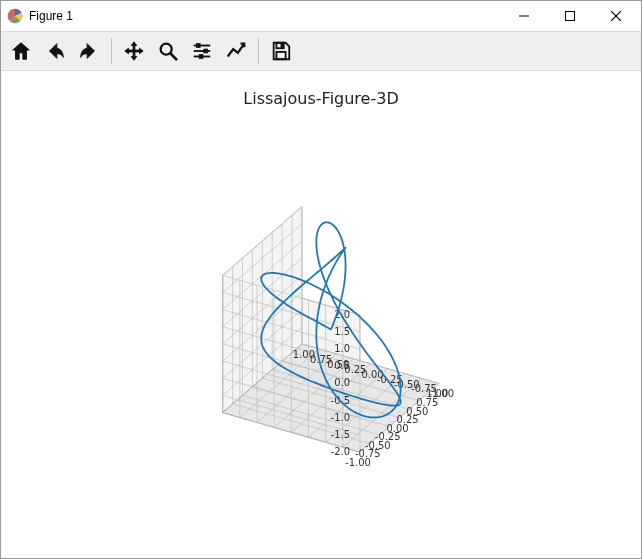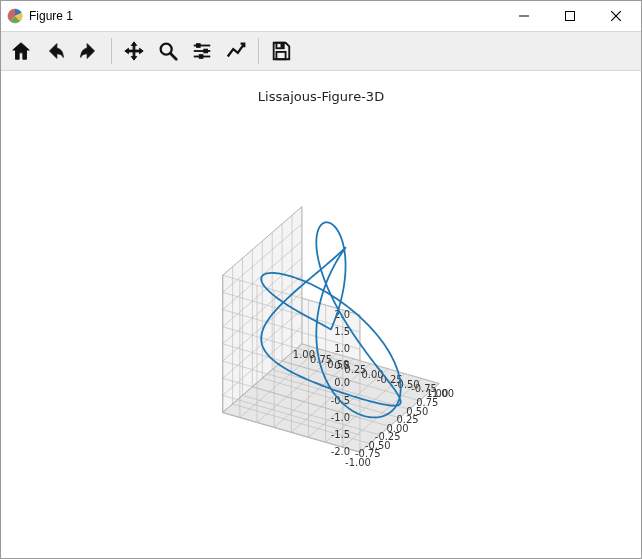--- a/index.html
+++ b/index.html
@@ -78,21 +78,21 @@
     flex: 1 1 auto;
     position: relative;
     background: #ffffff;
   }
   .plot-title {
     position: absolute;
     top: 18px;
     left: 0; right: 0;
     text-align: center;
     font-family: "DejaVu Sans", "Segoe UI", sans-serif;
-    font-size: 13px;
+    font-size: 16px;
     color: #222;
   }
   svg.plot3d {
     position: absolute;
     left: 0; top: 0;
     width: 100%;
     height: 100%;
     font-family: "DejaVu Sans", "Segoe UI", sans-serif;
   }
   .axis-tick text {

